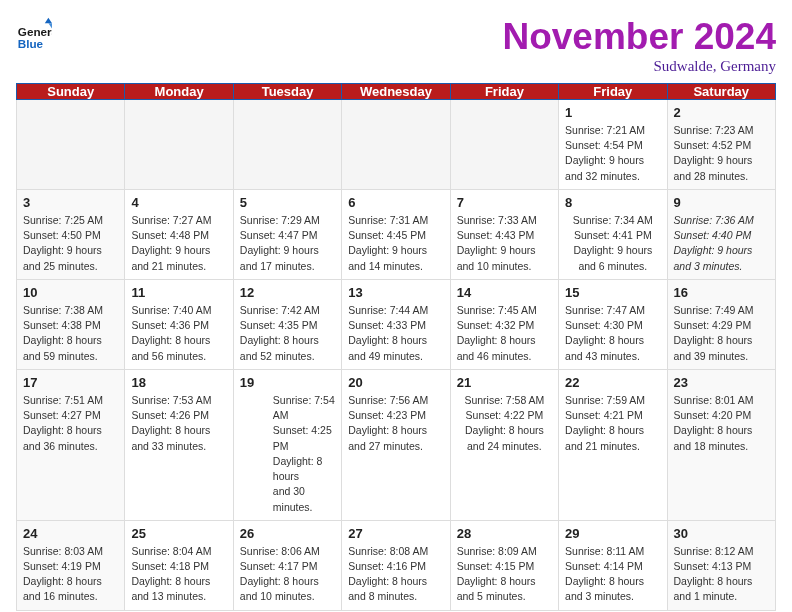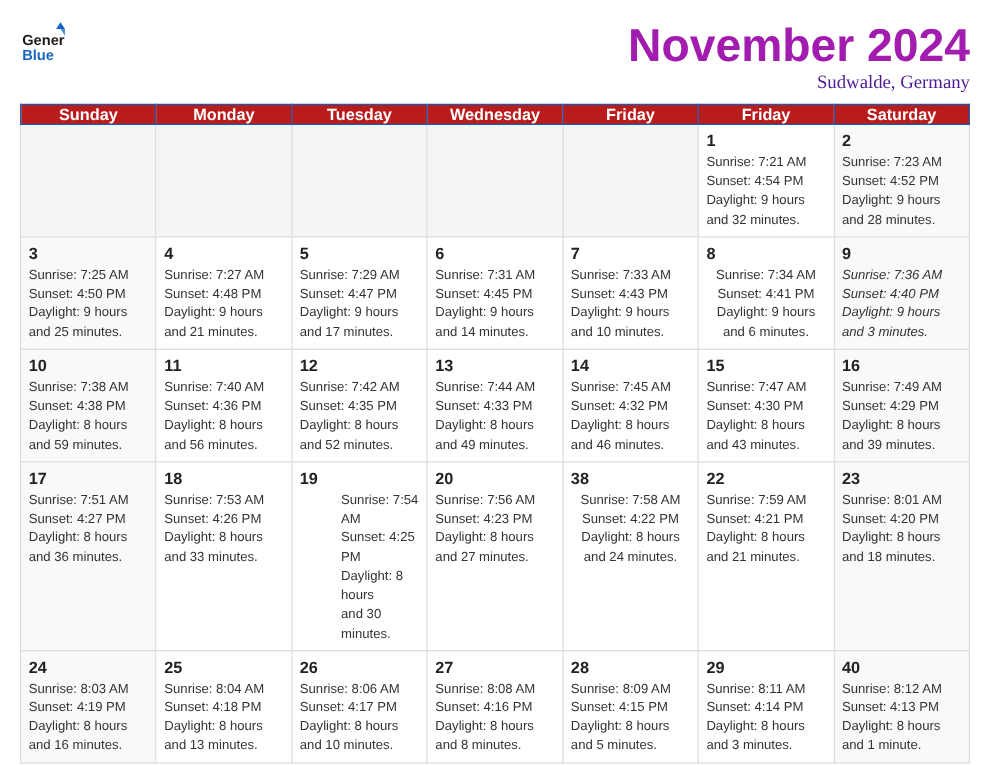--- a/index.html
+++ b/index.html
@@ -260,21 +260,21 @@
 and 30 minutes.</div>
         </td>
         <td>
           <span class="day-number">20</span>
           <div class="day-info" style="white-space: pre-line;">Sunrise: 7:56 AM
 Sunset: 4:23 PM
 Daylight: 8 hours
 and 27 minutes.</div>
         </td>
         <td>
-          <span class="day-number">38</span>
+          <span class="day-number">21</span>
           <div class="day-info" style="white-space: pre-line; text-align: center;">Sunrise: 7:58 AM
 Sunset: 4:22 PM
 Daylight: 8 hours
 and 24 minutes.</div>
         </td>
         <td>
           <span class="day-number">22</span>
           <div class="day-info" style="white-space: pre-line;">Sunrise: 7:59 AM
 Sunset: 4:21 PM
 Daylight: 8 hours
@@ -325,21 +325,21 @@
 and 5 minutes.</div>
         </td>
         <td>
           <span class="day-number">29</span>
           <div class="day-info" style="white-space: pre-line;">Sunrise: 8:11 AM
 Sunset: 4:14 PM
 Daylight: 8 hours
 and 3 minutes.</div>
         </td>
         <td class="weekend">
-          <span class="day-number">40</span>
+          <span class="day-number">30</span>
           <div class="day-info" style="white-space: pre-line;">Sunrise: 8:12 AM
 Sunset: 4:13 PM
 Daylight: 8 hours
 and 1 minute.</div>
         </td>
       </tr>
     </tbody>
 </table>
 
 </body></html>

